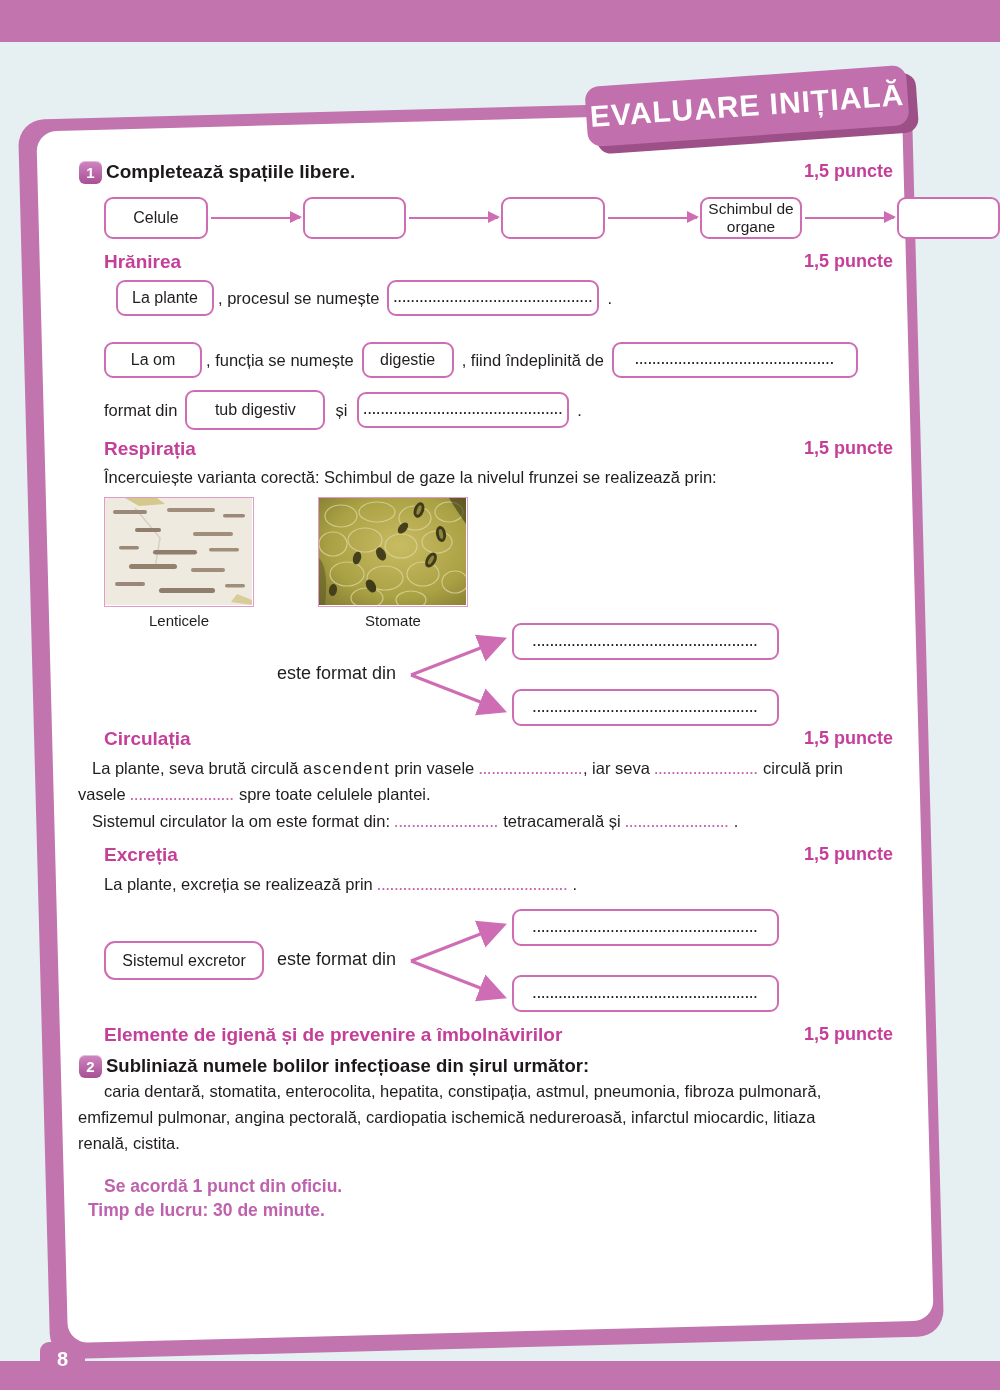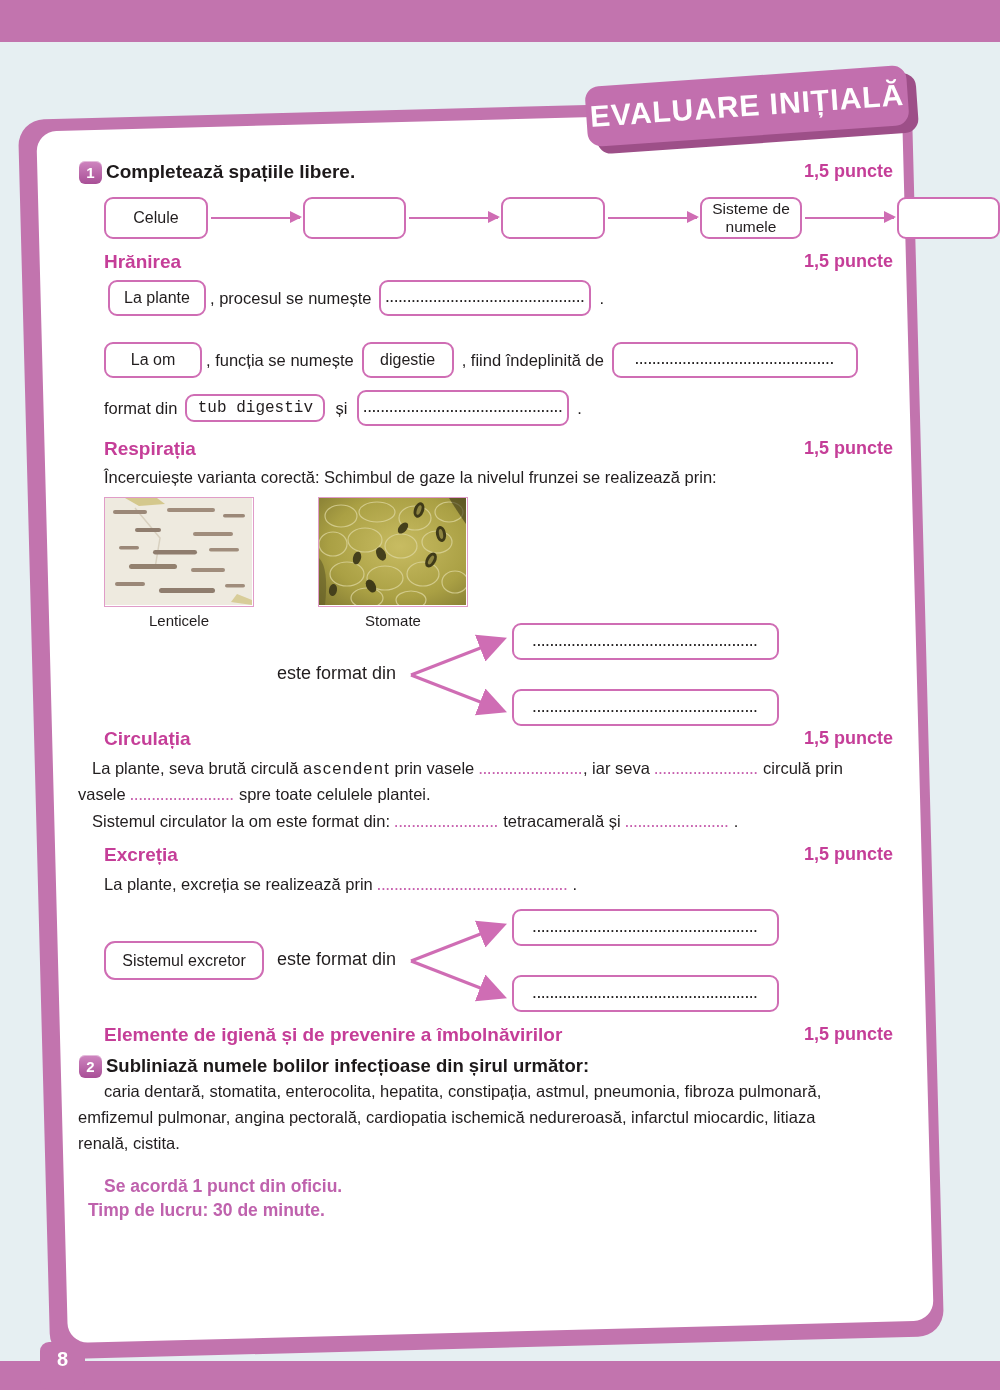--- a/index.html
+++ b/index.html
@@ -92,50 +92,50 @@
   <div class="abs qtitle" style="left:106px;top:161px;">Completează spațiile libere.</div>
   <div class="abs points" style="right:107px;top:161px;">1,5 puncte</div>
 
   <div class="abs fc" style="left:104px;top:197px;width:896px;">
     <div class="pbox" style="width:104px;">Celule</div>
     <div class="farrow"></div>
     <div class="pbox" style="width:103px;"></div>
     <div class="farrow"></div>
     <div class="pbox" style="width:104px;"></div>
     <div class="farrow"></div>
-    <div class="pbox" style="width:102px;font-size:15.5px;line-height:1.15;padding:3px 6px;">Sisteme de numele</div>
+    <div class="pbox" style="width:102px;font-size:15.5px;line-height:1.15;padding:3px 6px;">Schimbul de organe</div>
     <div class="farrow"></div>
     <div class="pbox" style="width:103px;"></div>
   </div>
 
   <div class="abs sec-h" style="left:104px;top:251px;">Hrănirea</div>
   <div class="abs points" style="right:107px;top:251px;">1,5 puncte</div>
 
-  <div class="abs hrow line" style="left:108px;top:280px;">
+  <div class="abs hrow line" style="left:116px;top:280px;">
     <div class="pbox" style="width:98px;height:36px;">La plante</div>
     <span style="margin:0 8px 0 4px;">, procesul se numește</span>
     <div class="pbox" style="width:212px;height:36px;">
       <span class="dots-black">..............................................</span>
     </div>
     <span style="margin-left:8px;">.</span>
   </div>
 
   <div class="abs hrow line" style="left:104px;top:342px;">
     <div class="pbox" style="width:98px;height:36px;">La om</div>
     <span style="margin:0 8px 0 4px;">, funcția se numește</span>
     <div class="pbox" style="width:92px;height:36px;">digestie</div>
     <span style="margin:0 8px;">, fiind îndeplinită de</span>
     <div class="pbox" style="width:246px;height:36px;">
       <span class="dots-black">..............................................</span>
     </div>
   </div>
 
   <div class="abs hrow line" style="left:104px;top:390px;">
     <span style="margin-right:8px;">format din</span>
-    <div class="pbox" style="width:140px;height:28px;font-family:Liberation Mono, monospace;">tub digestiv</div>
+    <div class="pbox" style="width:140px;height:40px;">tub digestiv</div>
     <span style="margin:0 10px;">și</span>
     <div class="pbox" style="width:212px;height:36px;">
       <span class="dots-black">..............................................</span>
     </div>
     <span style="margin-left:8px;">.</span>
   </div>
 
   <div class="abs sec-h" style="left:104px;top:438px;">Respirația</div>
   <div class="abs points" style="right:107px;top:438px;">1,5 puncte</div>
   <div class="abs line" style="left:104px;top:468px;">Încercuiește varianta corectă: Schimbul de gaze la nivelul frunzei se realizează prin:</div>

